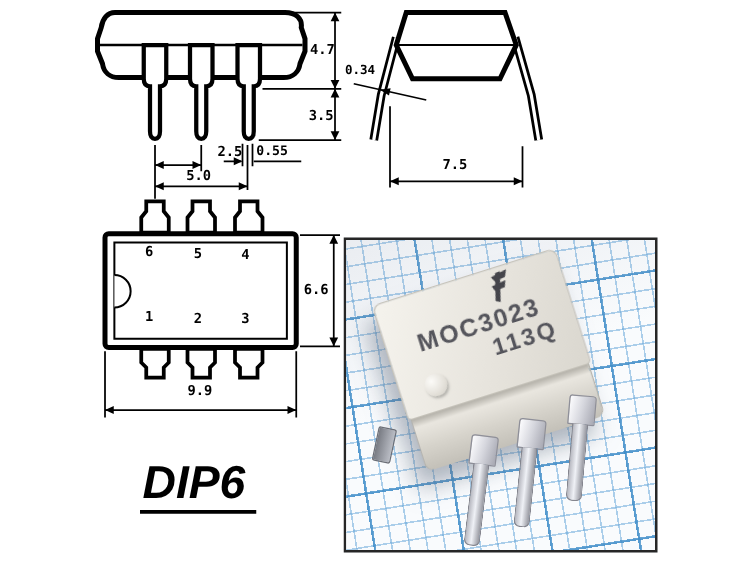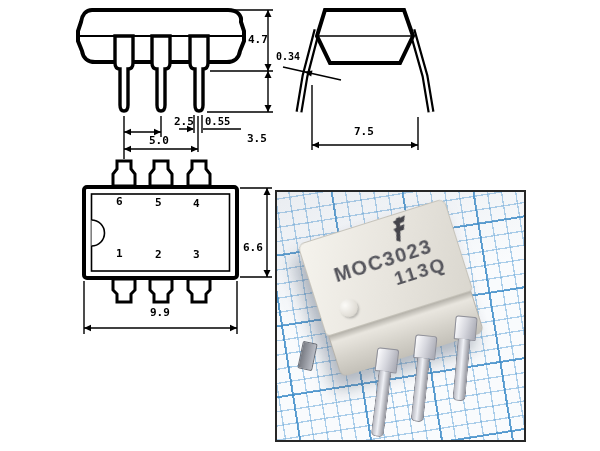--- a/index.html
+++ b/index.html
@@ -4,27 +4,27 @@
 <style>
   html,body{margin:0;padding:0;background:#fff;}
   .canvas{position:relative;width:600px;height:451px;background:#fff;overflow:hidden;
           font-family:"Liberation Sans",sans-serif;}
   svg.linework{position:absolute;left:0;top:0;}
 
   
   .dim{position:absolute;font-family:"DejaVu Sans Mono",monospace;font-weight:bold;
        font-size:11px;color:#000;white-space:nowrap;line-height:1;}
   .d-body-height{left:248px;top:34px;}
-  .d-lead-length{left:247px;top:87px;margin-top:46px;}
+  .d-lead-length{left:247px;top:87px;}
   .d-lead-pitch{left:130px;top:116px;margin-left:44px;}
   .d-lead-width{left:205px;top:116px;font-size:10.5px;text-align:right;}
   .d-lead-span{left:149px;top:135px;}
   .d-lead-thickness{left:276px;top:52px;font-size:10px;}
   .d-lead-spread{left:354px;top:126px;text-align:right;}
-  .d-body-width{left:243px;top:226px;margin-top:16px;}
+  .d-body-width{left:243px;top:226px;}
   .d-body-length{left:150px;top:307px;}
 
   .pinnum{position:absolute;font-family:"DejaVu Sans Mono",monospace;font-weight:bold;
           font-size:11px;color:#000;line-height:1;}
   .pn6{left:116px;top:196px;}.pn5{left:155px;top:197px;}.pn4{left:193px;top:198px;}
   .pn1{left:116px;top:248px;}.pn2{left:155px;top:249px;}.pn3{left:193px;top:249px;}
 
   .pkg-label{position:absolute;left:112px;top:366px;font-size:37px;font-weight:bold;
              font-style:italic;color:#000;border-bottom:3.5px solid #000;
              padding:0 9px 1px 2px;letter-spacing:0;line-height:1.1;}
@@ -162,20 +162,21 @@
   <span class="dim d-body-width">6.6</span>
   <span class="dim d-body-length">9.9</span>
 
   <span class="pinnum pn6">6</span>
   <span class="pinnum pn5">5</span>
   <span class="pinnum pn4">4</span>
   <span class="pinnum pn1">1</span>
   <span class="pinnum pn2">2</span>
   <span class="pinnum pn3">3</span>
 
+  <span class="pkg-label">DIP6</span>
 
   <div class="photo">
     <div class="grid"></div>
     <div class="photo-tint"></div>
 
     <div class="chip-wrap">
       <div class="chip-front"></div>
       <div class="chip-top">
         <svg class="logo" viewBox="0 0 22 26">
           <g fill="#45454b">

